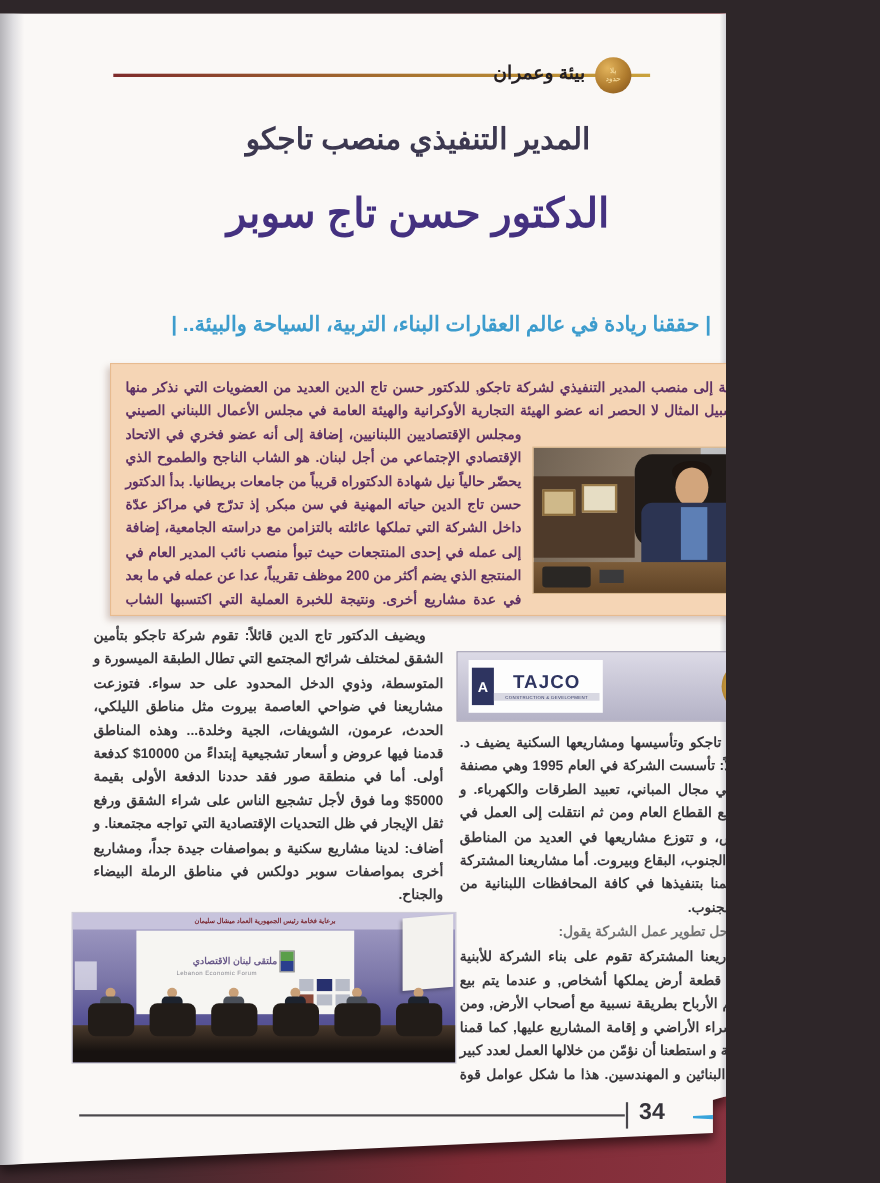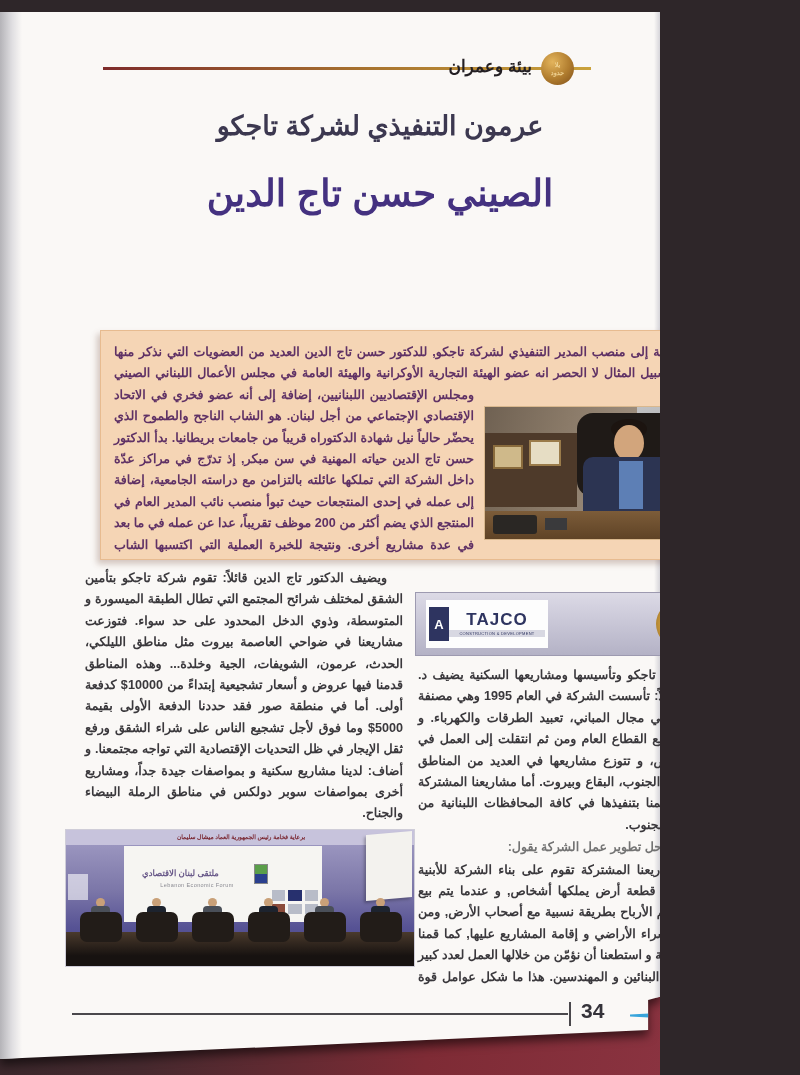--- a/index.html
+++ b/index.html
@@ -70,21 +70,21 @@
   .subhead{color:#737373;text-indent:24px;}
 
   
   .conf{position:absolute;left:65px;top:817px;width:350px;height:138px;overflow:hidden;
         background:linear-gradient(180deg,#a49fc6 0%,#7b76a8 45%,#565294 72%,#4a4788 100%);
         border:1px solid #cfcdd8;box-sizing:border-box;}
   .conf-topstrip{position:absolute;left:0;top:0;width:100%;height:15px;background:#c7c3dc;}
   .conf-patronage{position:absolute;left:70px;top:3px;width:210px;text-align:center;
                   font-size:6px;font-weight:bold;color:#7c2b35;direction:rtl;}
   .conf-panel{position:absolute;left:58px;top:16px;width:198px;height:76px;background:#f6f5f2;}
-  .conf-forum-ar{position:absolute;left:18px;top:22px;width:110px;text-align:left;
+  .conf-forum-ar{position:absolute;left:18px;top:22px;width:110px;text-align:right;
                  font-size:8.5px;font-weight:bold;color:#6a5a8a;direction:rtl;}
   .conf-forum-en{position:absolute;left:18px;top:36px;width:110px;text-align:center;
                  font-size:5.5px;color:#8a8a92;letter-spacing:.4px;}
   .conf-mark{position:absolute;left:130px;top:18px;width:12px;height:18px;
              background:linear-gradient(#5a9e4a 50%,#2a3f8e 50%);border:1px solid #888;}
   .conf-sponsors{position:absolute;left:148px;top:44px;width:46px;height:24px;
                  display:grid;grid-template-columns:repeat(3,1fr);gap:3px;}
   .conf-sponsors span{background:#b8bcc8;}
   .conf-sponsors span:nth-child(2){background:#27306e;}
   .conf-sponsors span:nth-child(4){background:#8a4a3a;}
@@ -145,22 +145,23 @@
       <div class="spine"></div>
       <div class="edge-r"></div>
 
       <div class="rule-top"></div>
       <div class="section-label">بيئة وعمران</div>
       <div class="badge">
         <span>بلا</span>
         <span>حدود</span>
       </div>
 
-      <h2 class="kicker">عرمون التنفيذي لشركة تاجكو</h2>
-      <h1 class="name">الصيني حسن تاج الدين</h1>
+      <h2 class="kicker">المدير التنفيذي منصب تاجكو</h2>
+      <h1 class="name">الدكتور حسن تاج سوبر</h1>
+      <div class="quote2">|  حققنا ريادة في عالم العقارات البناء، التربية، السياحة والبيئة..  |</div>
 
       <div class="intro-box">
         <div class="fspacer"></div>
         <div class="portrait">
           <div class="ph-window"></div>
           <div class="ph-shelf"></div>
           <div class="ph-frame1"></div>
           <div class="ph-frame2"></div>
           <div class="ph-chair"></div>
           <div class="ph-hair"></div>

